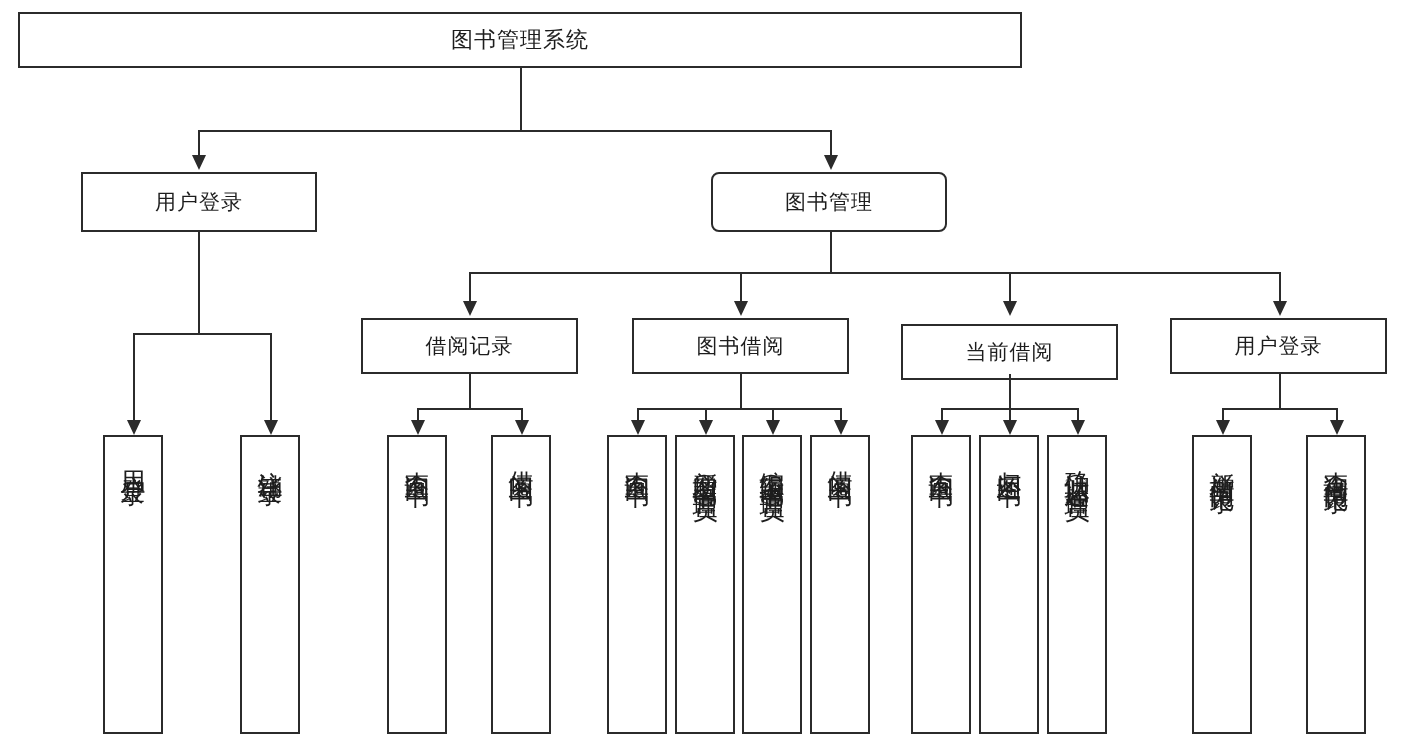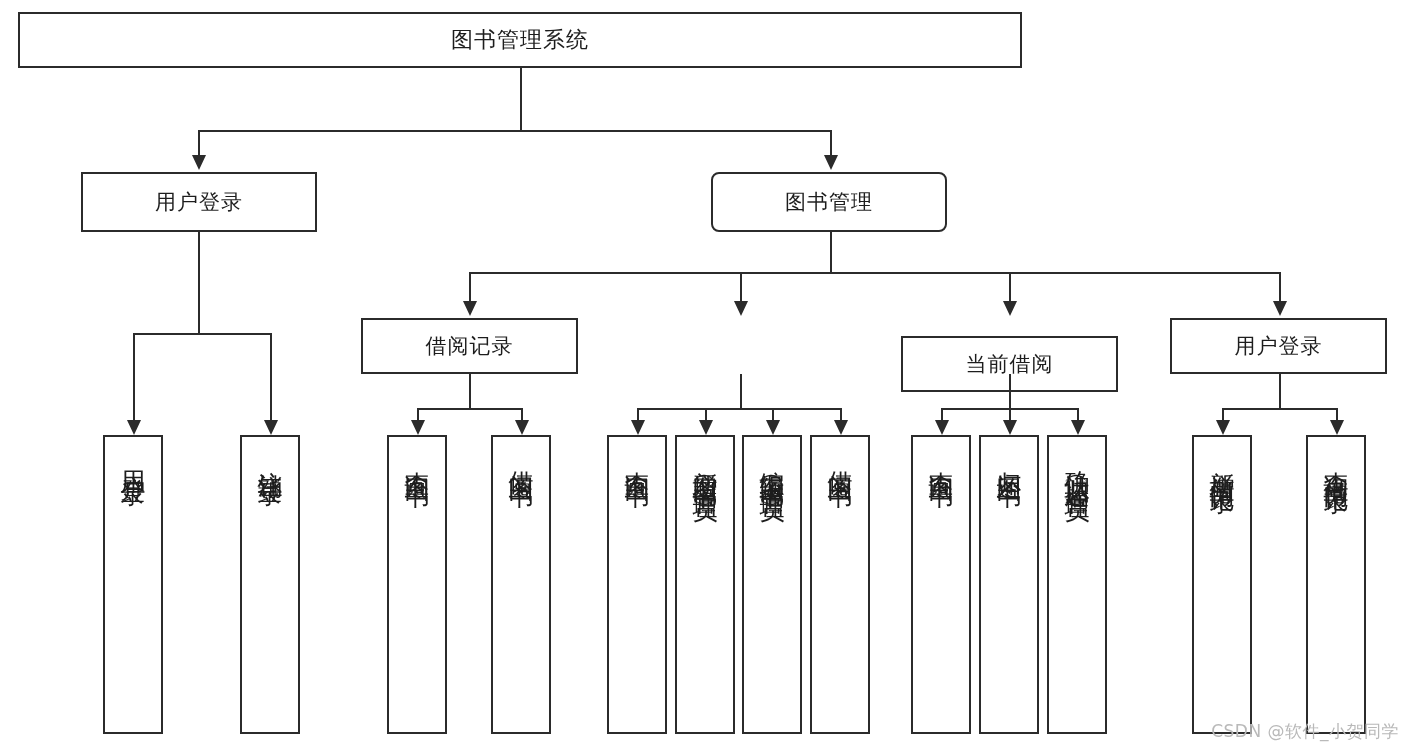--- a/index.html
+++ b/index.html
@@ -124,21 +124,24 @@
 
   <div class="vline" style="left:1009px;top:272px;height:30px;"></div>
   <div class="arrow" style="left:1003px;top:301px;"></div>
 
   <div class="vline" style="left:1279px;top:272px;height:30px;"></div>
   <div class="arrow" style="left:1273px;top:301px;"></div>
 
   <div class="node horiz" style="left:361px;top:318px;width:217px;height:56px;">
     <span class="label">借阅记录</span>
   </div>
-  <div class="node horiz" style="left:901px;top:336px;width:217px;height:56px;">
+  <div class="node horiz" style="left:632px;top:318px;width:217px;height:56px;">
+    <span class="label">图书借阅</span>
+  </div>
+  <div class="node horiz" style="left:901px;top:324px;width:217px;height:56px;">
     <span class="label">当前借阅</span>
   </div>
   <div class="node horiz" style="left:1170px;top:318px;width:217px;height:56px;">
     <span class="label">用户登录</span>
   </div>
 
   <div class="vline" style="left:469px;top:374px;height:34px;"></div>
   <div class="hline" style="left:417px;top:408px;width:105px;"></div>
   <div class="vline" style="left:417px;top:408px;height:13px;"></div>
   <div class="arrow" style="left:411px;top:420px;"></div>
@@ -209,15 +212,14 @@
     <span class="label">确认归还（管理员）</span>
   </div>
 
   <div class="node vert" style="left:1192px;top:435px;width:60px;height:299px;">
     <span class="label">新增借阅记录</span>
   </div>
   <div class="node vert" style="left:1306px;top:435px;width:60px;height:299px;">
     <span class="label">查询借阅记录</span>
   </div>
 
-  <div id="watermark">CSDN @软件_小贺同学</div>
 
 </div>
 
 </body></html>

